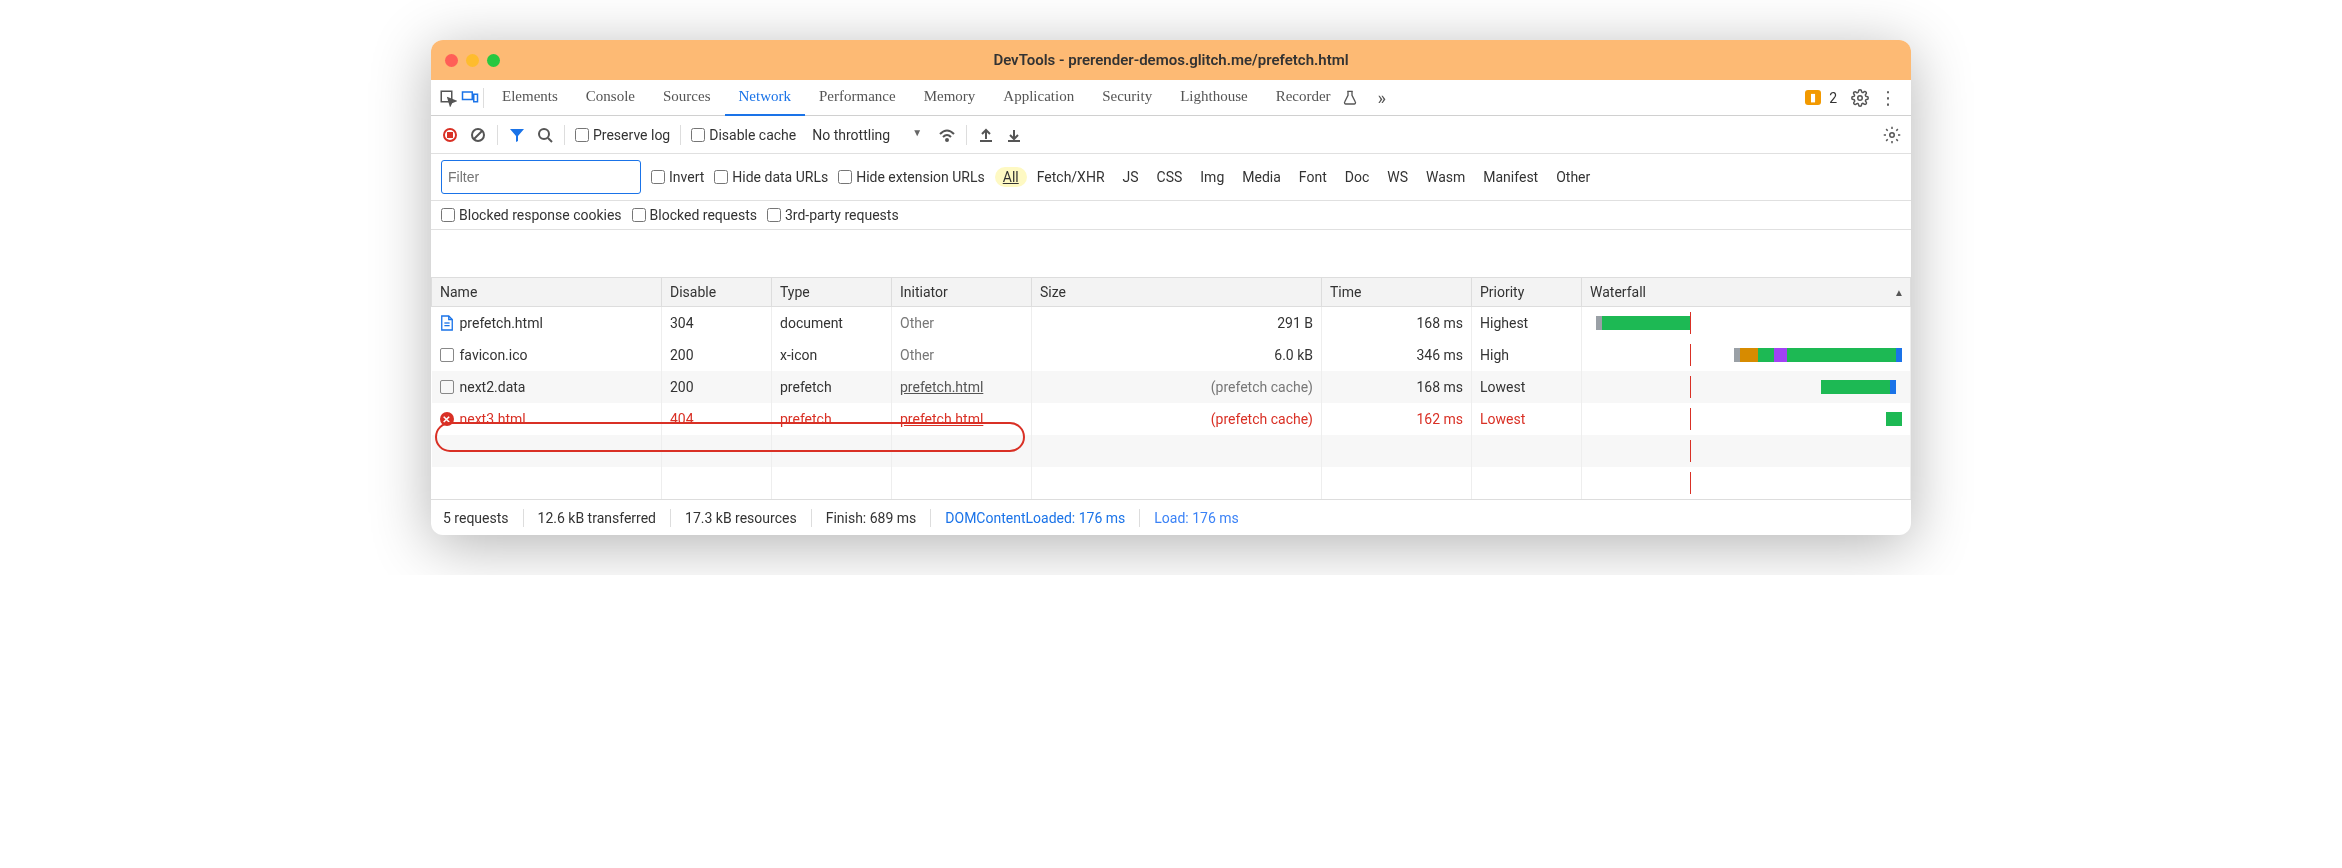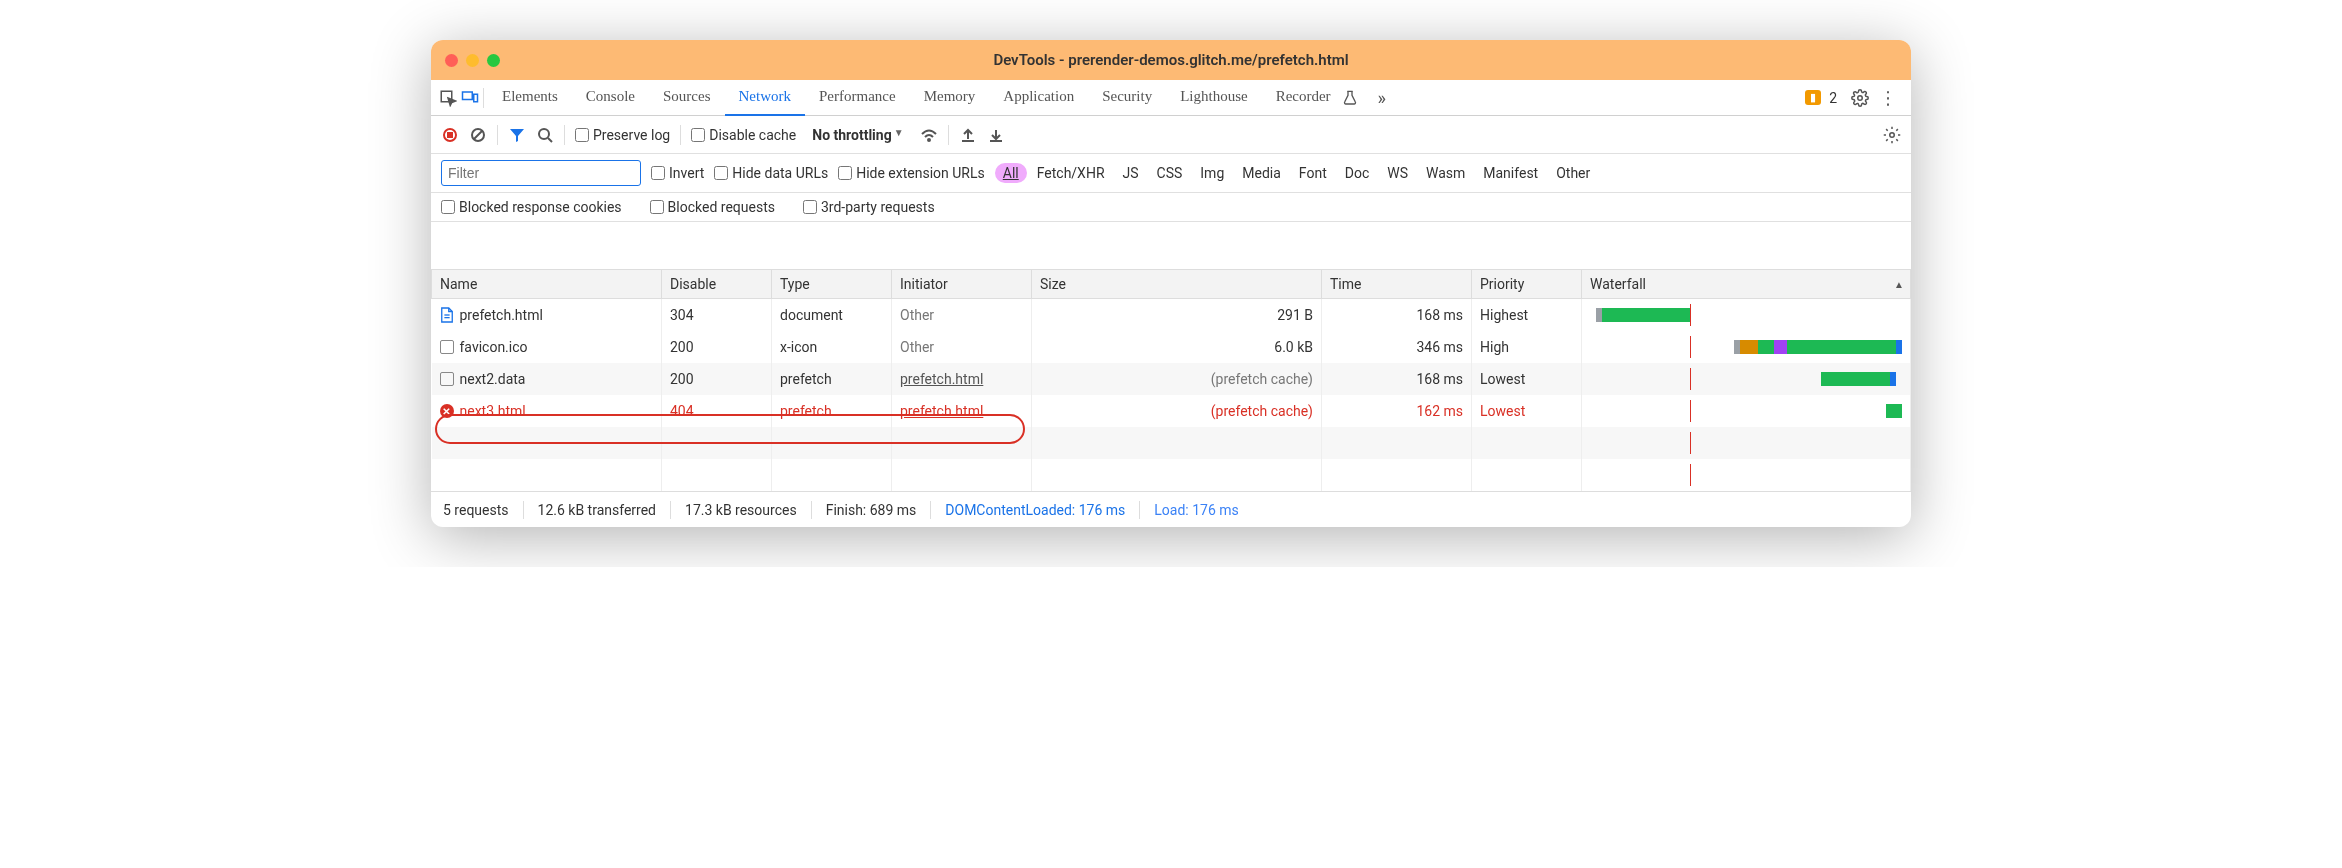--- a/index.html
+++ b/index.html
@@ -17,28 +17,28 @@
 .spacer { flex:1; }
 .badge { background:#f29900; color:#fff; font-size:11px; padding:1px 5px; border-radius:3px; margin-right:4px;}
 .warn-count { color:#333; margin-right:10px;}
 .kebab { font-size:18px; color:#555; padding:0 6px; }
 
 .toolbar { display:flex; align-items:center; height:38px; padding:0 10px; gap:10px; border-bottom:1px solid #e0e0e0; }
 .tb-icon { width:18px; height:18px; color:#555; cursor:pointer; display:inline-flex; align-items:center; justify-content:center;}
 .tb-sep { width:1px; height:20px; background:#ddd; }
 .chk { display:flex; align-items:center; gap:4px; color:#333; font-size:14px; }
 .chk input { width:14px; height:14px; }
-.select { display:flex; align-items:flex-start; gap:2px; color:#333; padding:2px 6px;font-weight:bold; }
+.select { display:flex; align-items:flex-start; gap:22px; color:#333; padding:2px 6px; }
 .select .caret { font-size:10px; color:#666; }
 
 .filterbar { display:flex; align-items:center; flex-wrap:wrap; gap:10px; padding:6px 10px; border-bottom:1px solid #e0e0e0; }
-.filter-input { width:200px; height:26px; border:1px solid #1a73e8; border-radius:3px; padding:0 6px; color:#999; font-size:14px; outline:none;}
+.filter-input { width:200px; height:34px; border:1px solid #1a73e8; border-radius:3px; padding:0 6px; color:#999; font-size:14px; outline:none;}
 .ftype { padding:2px 8px; color:#333; cursor:pointer; border-radius:10px; font-size:14px;}
-.ftype.active { background:#f0abfc;text-decoration:underline; }
-.filterbar2 { display:flex; align-items:center; gap:28px; padding:6px 10px; border-bottom:1px solid #e0e0e0; }
+.ftype.active { background:#fef9c3;text-decoration:underline; }
+.filterbar2 { display:flex; align-items:center; gap:10px; padding:6px 10px; border-bottom:1px solid #e0e0e0; }
 
 .grid { width:100%; border-collapse:collapse; font-size:14px; }
 .grid th { text-align:left; font-weight:400; color:#333; background:#f3f3f3; border:1px solid #ddd; padding:6px 8px; position:relative;}
 .grid td { border-right:1px solid #eee; padding:5px 8px; }
 .grid tr.row0 { background:#fff; }
 .grid tr.row1 { background:#f7f7f7; }
 .grid tr.err td { color:#d93025; }
 .right { text-align:right; }
 .link { text-decoration:underline; color:#555; }
 .err .link { color:#d93025; }

